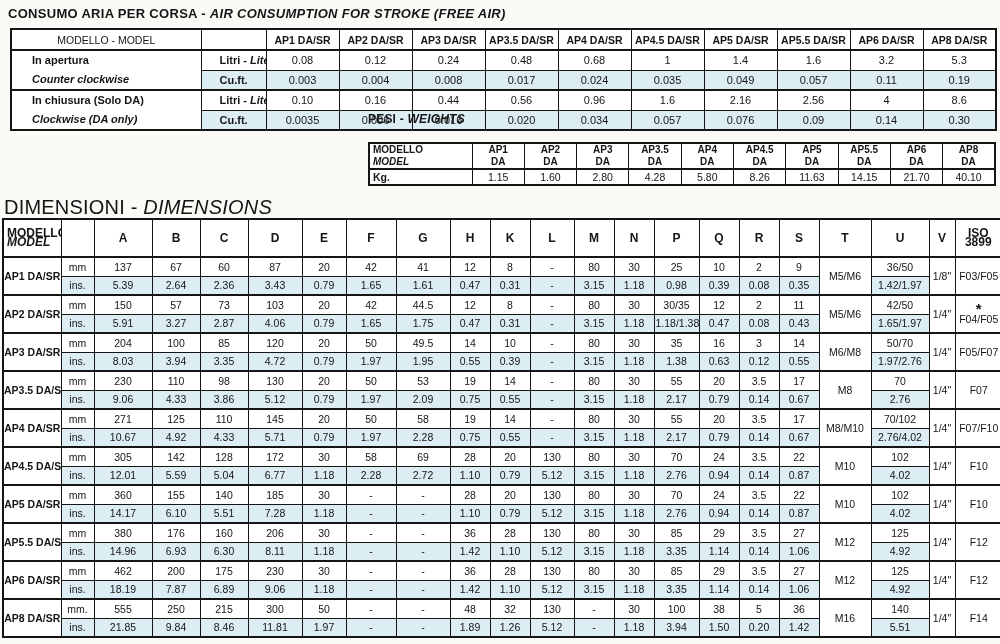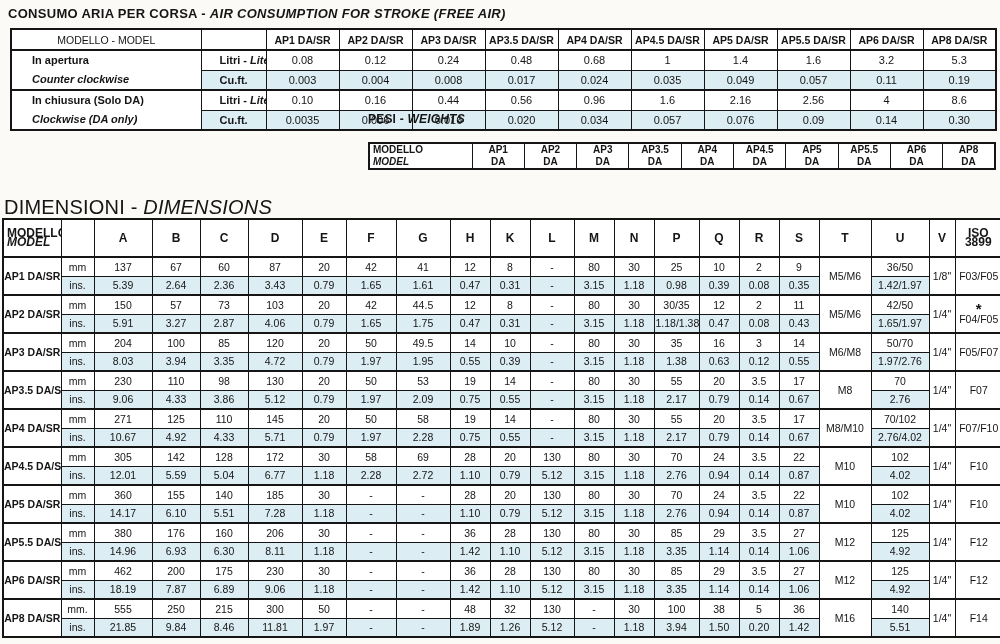--- a/index.html
+++ b/index.html
@@ -212,20 +212,33 @@
           <div>AP6</div>
           <div>DA</div>
         </th>
         <th>
           <div>AP8</div>
           <div>DA</div>
         </th>
       </tr>
     </thead>
   <tbody>
+      <tr>
+        <td class="w-label">Kg.</td>
+        <td>1.15</td>
+        <td>1.60</td>
+        <td>2.80</td>
+        <td>4.28</td>
+        <td>5.80</td>
+        <td>8.26</td>
+        <td>11.63</td>
+        <td>14.15</td>
+        <td>21.70</td>
+        <td>40.10</td>
+      </tr>
     </tbody>
 </table>
 
 <div class="abs dims-title">
   <span>DIMENSIONI -</span>
   <span class="it">DIMENSIONS</span>
 </div>
 
 <table class="abs dtab">
   <colgroup>

